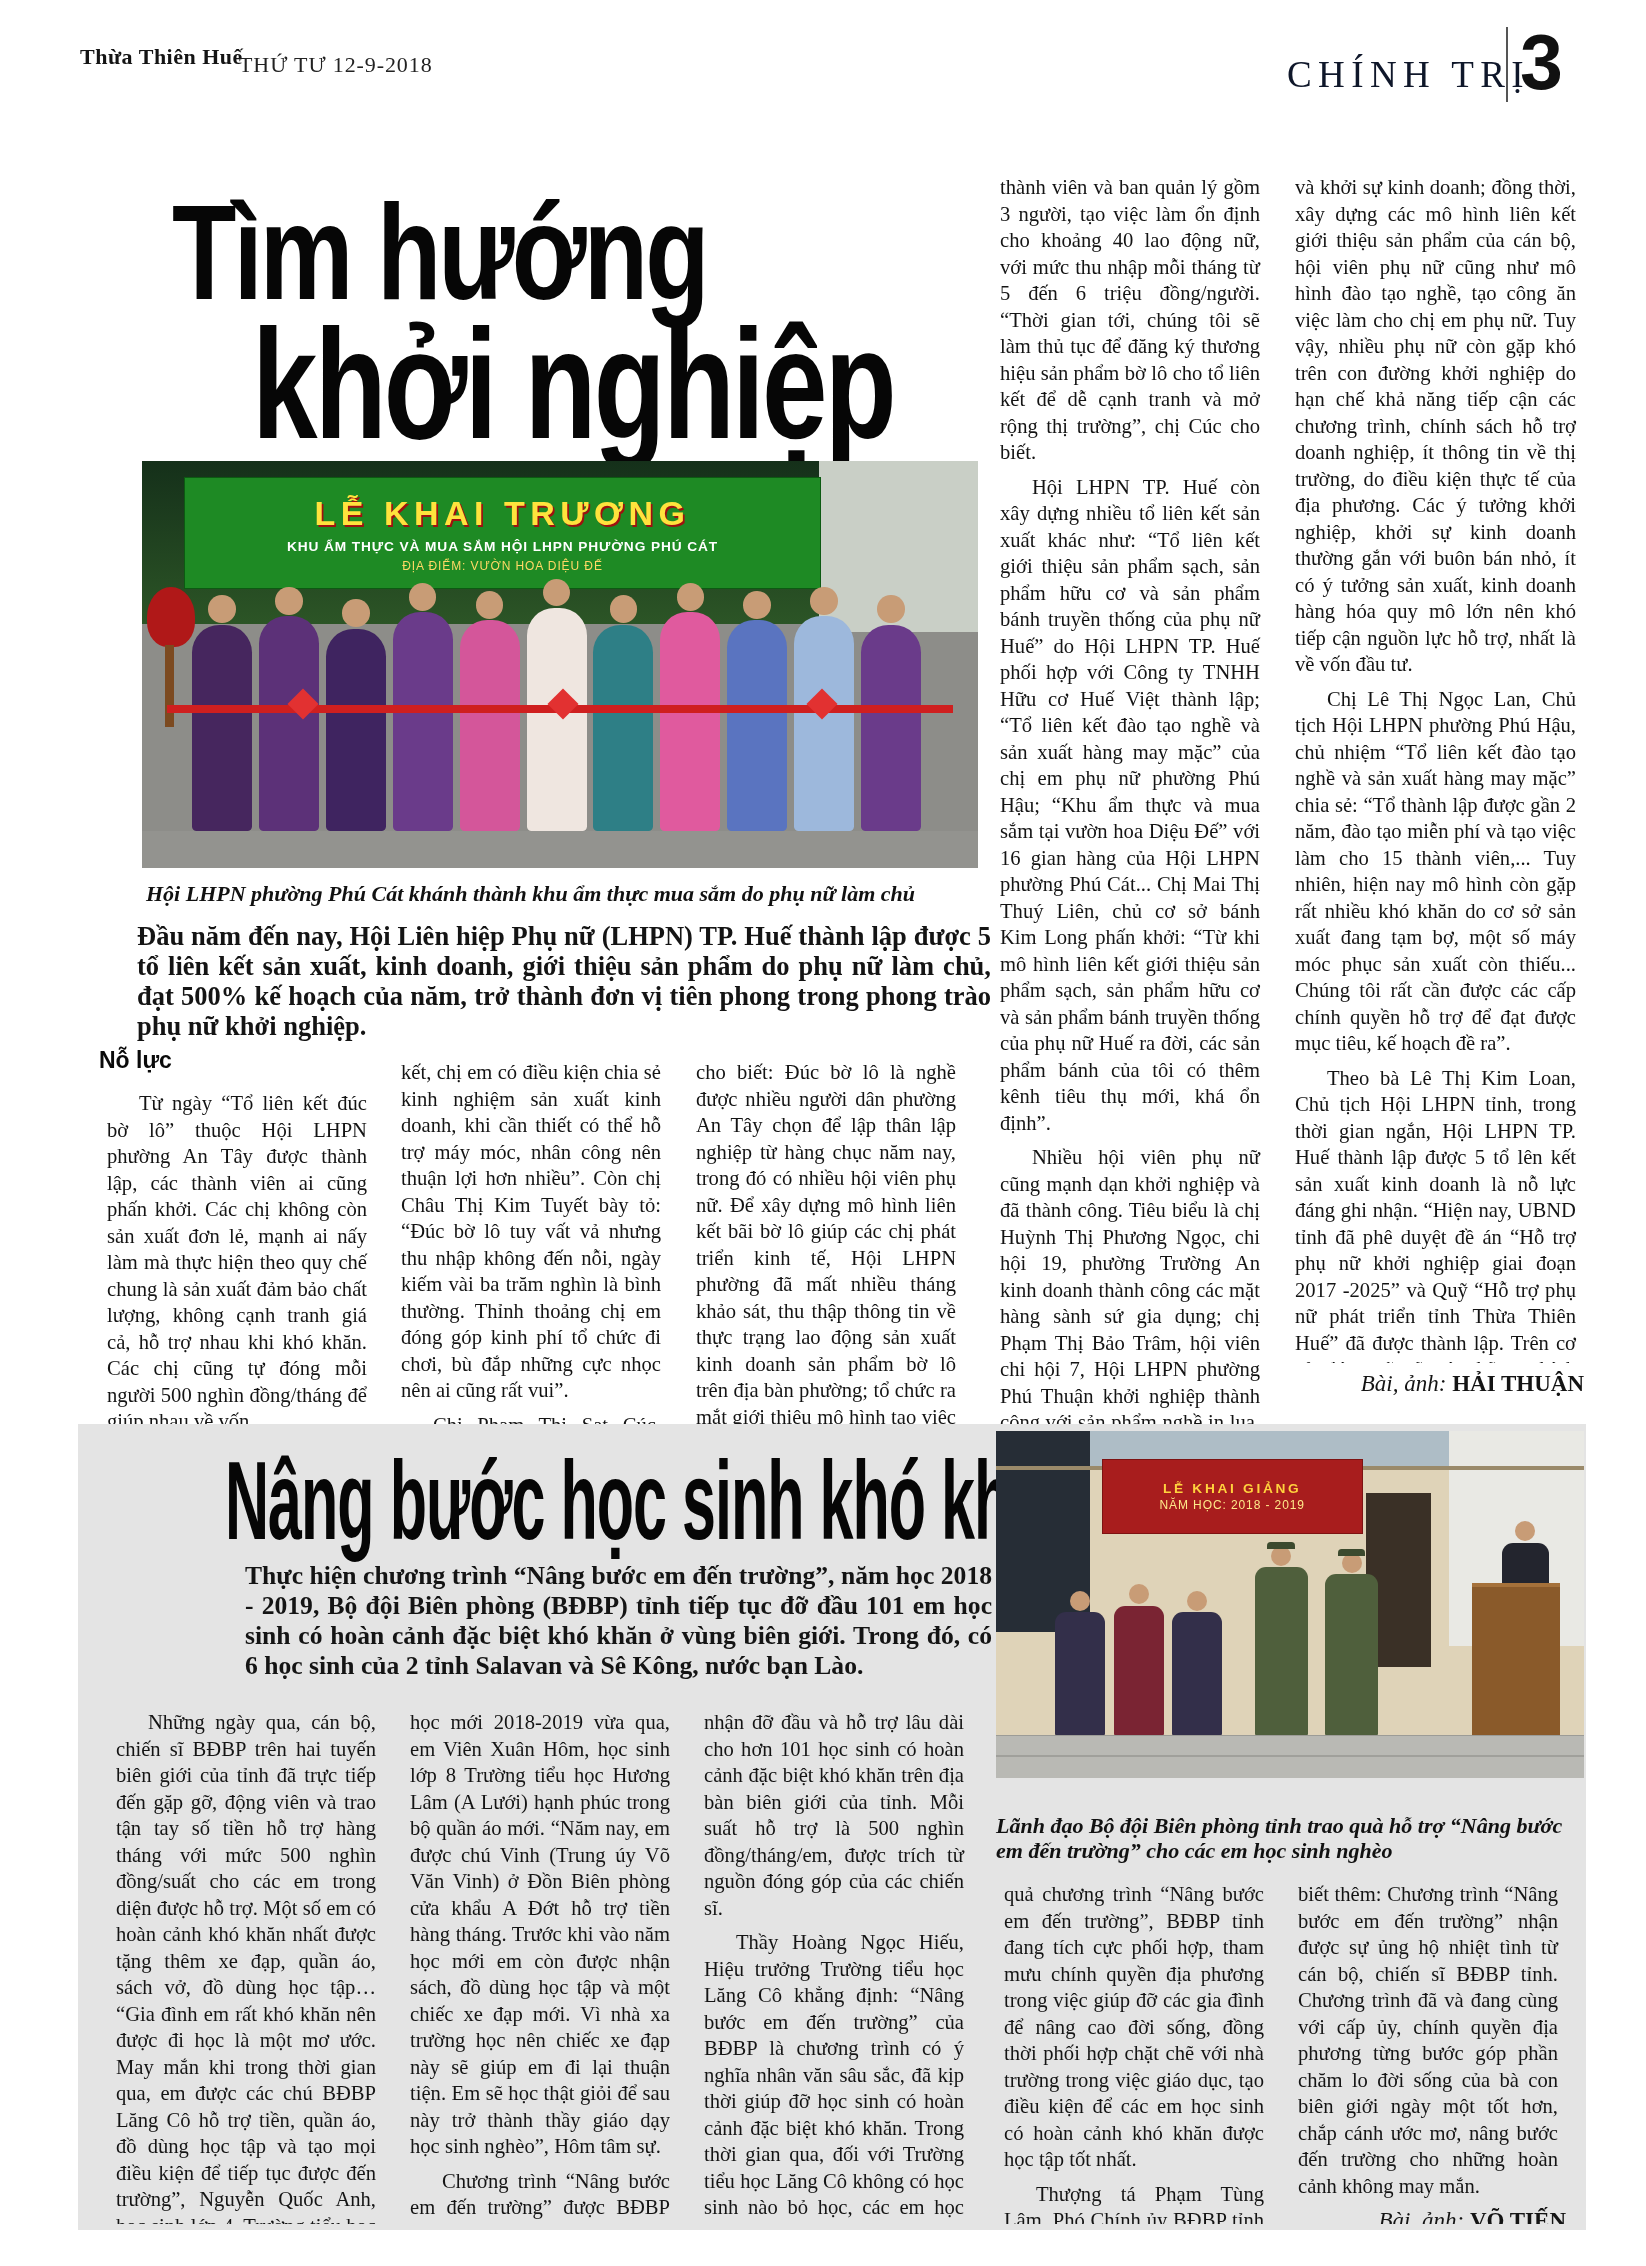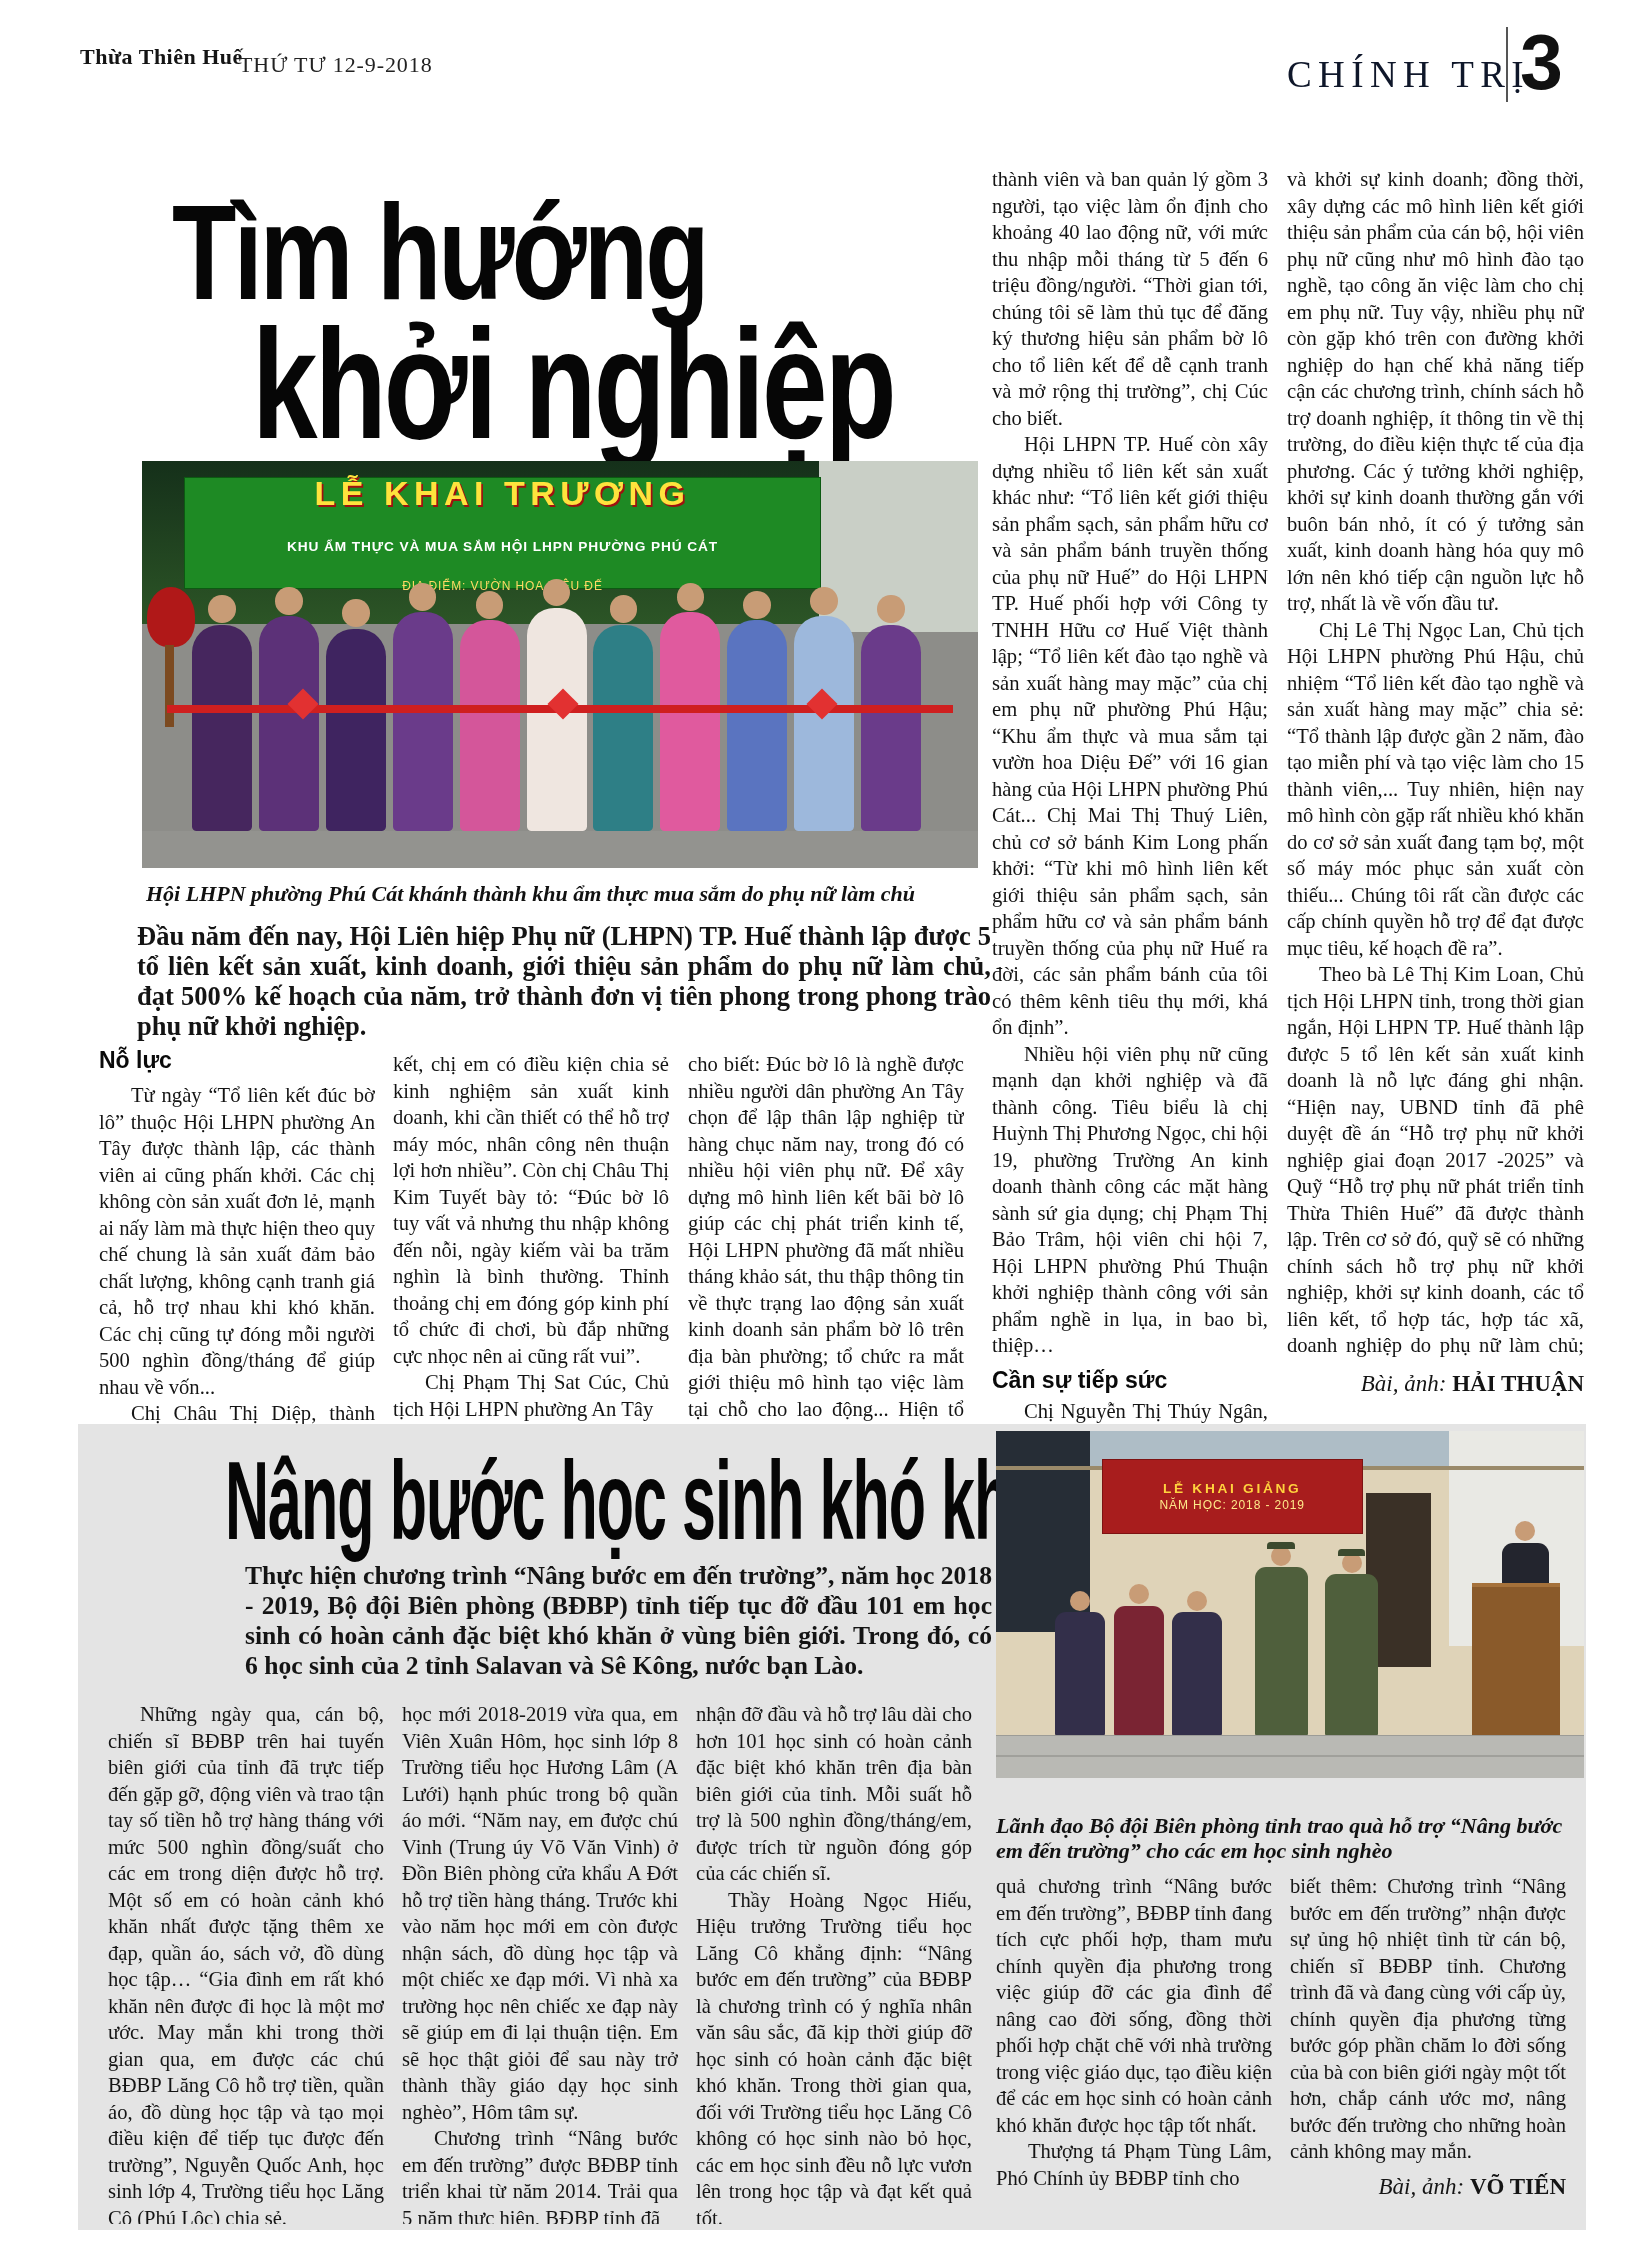--- a/index.html
+++ b/index.html
@@ -23,42 +23,42 @@
   }
   .h1a{font-size:135px;transform:scaleX(0.78);}
   .h1b{font-size:155px;transform:scaleX(0.76);}
   .h2{font-size:111px;transform:scaleX(0.55);letter-spacing:-1.8px;}
 
   
   .lede{font-weight:bold;text-align:justify;}
   .lede1{font-size:26.5px;line-height:30px;}
   .lede2{font-size:25.6px;line-height:30px;}
   .bodycol{font-size:20.6px;line-height:26.5px;text-align:justify;overflow:hidden;}
-  .bodycol p{margin:0;text-indent:1.55em;}
+  .bodycol p{margin:8px;text-indent:1.55em;}
   .bodycol p.noind{text-indent:0;}
   .subhead{font-family:"Liberation Sans",sans-serif;font-weight:bold;font-size:23px;color:#0a0a0a;}
   .subhead.inflow{margin:8.2px 0 4.6px 0;text-indent:0;}
   .caption{font-style:italic;font-weight:bold;font-size:22px;line-height:25px;color:#111;}
   .byline{font-size:23px;text-align:right;}
   .byline .lbl{font-style:italic;}
   .byline .nm{font-weight:bold;}
   .a2-byline{margin-top:9.1px;}
 
   
   .graypanel{background:#e4e4e4;}
 
   
   .photo{overflow:hidden;background:#8d8d89;}
   .p1-foliage{position:absolute;left:0;top:0;width:100%;height:40%;
     background:linear-gradient(#15301a,#2c5526);}
   .p1-building{position:absolute;right:0;top:0;width:19%;height:42%;background:#c9cfc6;}
   .p1-ground{position:absolute;left:0;bottom:0;width:100%;height:9%;background:#93938f;}
   .p1-banner{position:absolute;left:5%;top:4%;width:76%;height:27%;
     background:#1e8a24;border:1.8px solid #0c5a12;display:flex;flex-direction:column;
-    align-items:center;justify-content:center;text-align:center;gap:20px;}
+    align-items:center;justify-content:center;text-align:center;}
   .p1-banner .l1{font-family:"Liberation Sans",sans-serif;font-weight:800;font-size:34px;
     color:#ffe33d;letter-spacing:5.5px;text-shadow:1.8px 1.8px 0 #a01010;}
   .p1-banner .l2{font-family:"Liberation Sans",sans-serif;font-weight:bold;font-size:13.7px;
     color:#ffffff;margin-top:6.4px;letter-spacing:0.9px;}
   .p1-banner .l3{font-family:"Liberation Sans",sans-serif;font-size:12px;color:#ffd966;margin-top:4.6px;letter-spacing:0.9px;}
   .p1-flower{position:absolute;left:0.6%;top:31%;width:48px;height:60px;background:#b01818;
     border-radius:50% 50% 42% 42%;}
   .p1-flower:after{content:"";position:absolute;left:18.3px;top:58px;width:9.1px;height:82px;background:#7c4a20;}
   .person{position:absolute;bottom:9%;width:60px;display:flex;flex-direction:column;align-items:center;z-index:2;}
   .person .ph{width:27.4px;height:27.4px;border-radius:50%;background:#c89c76;}

